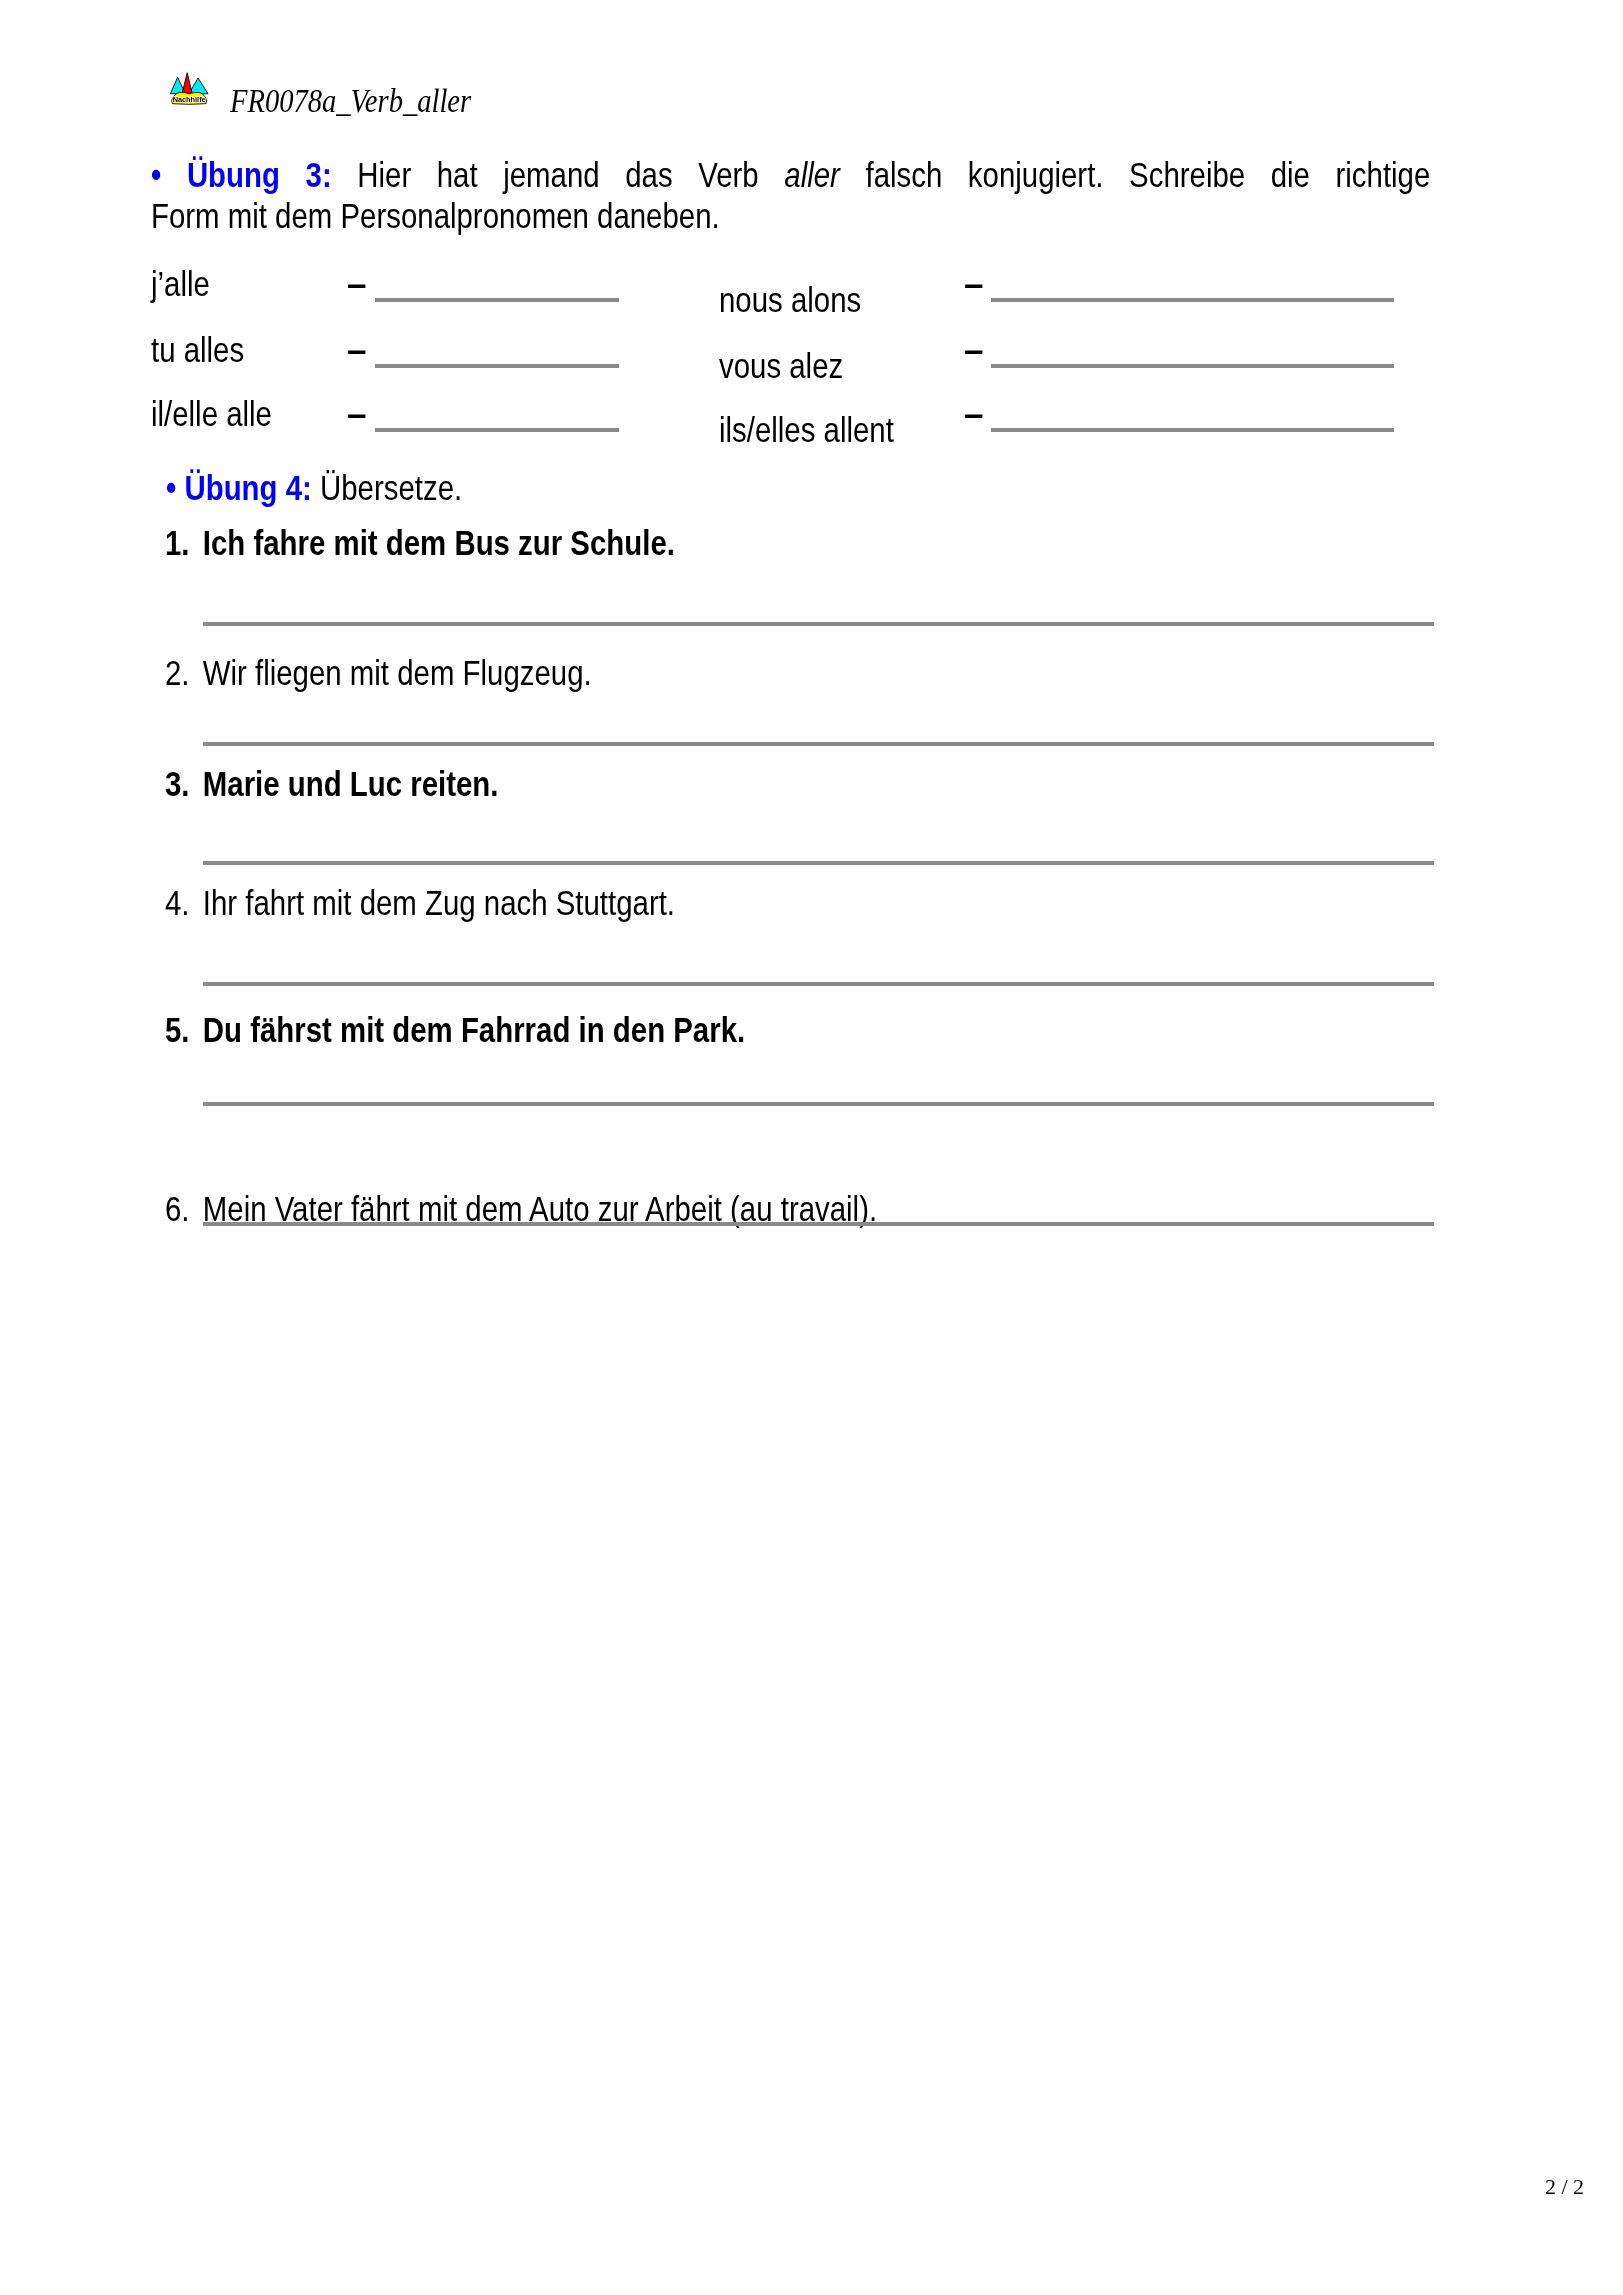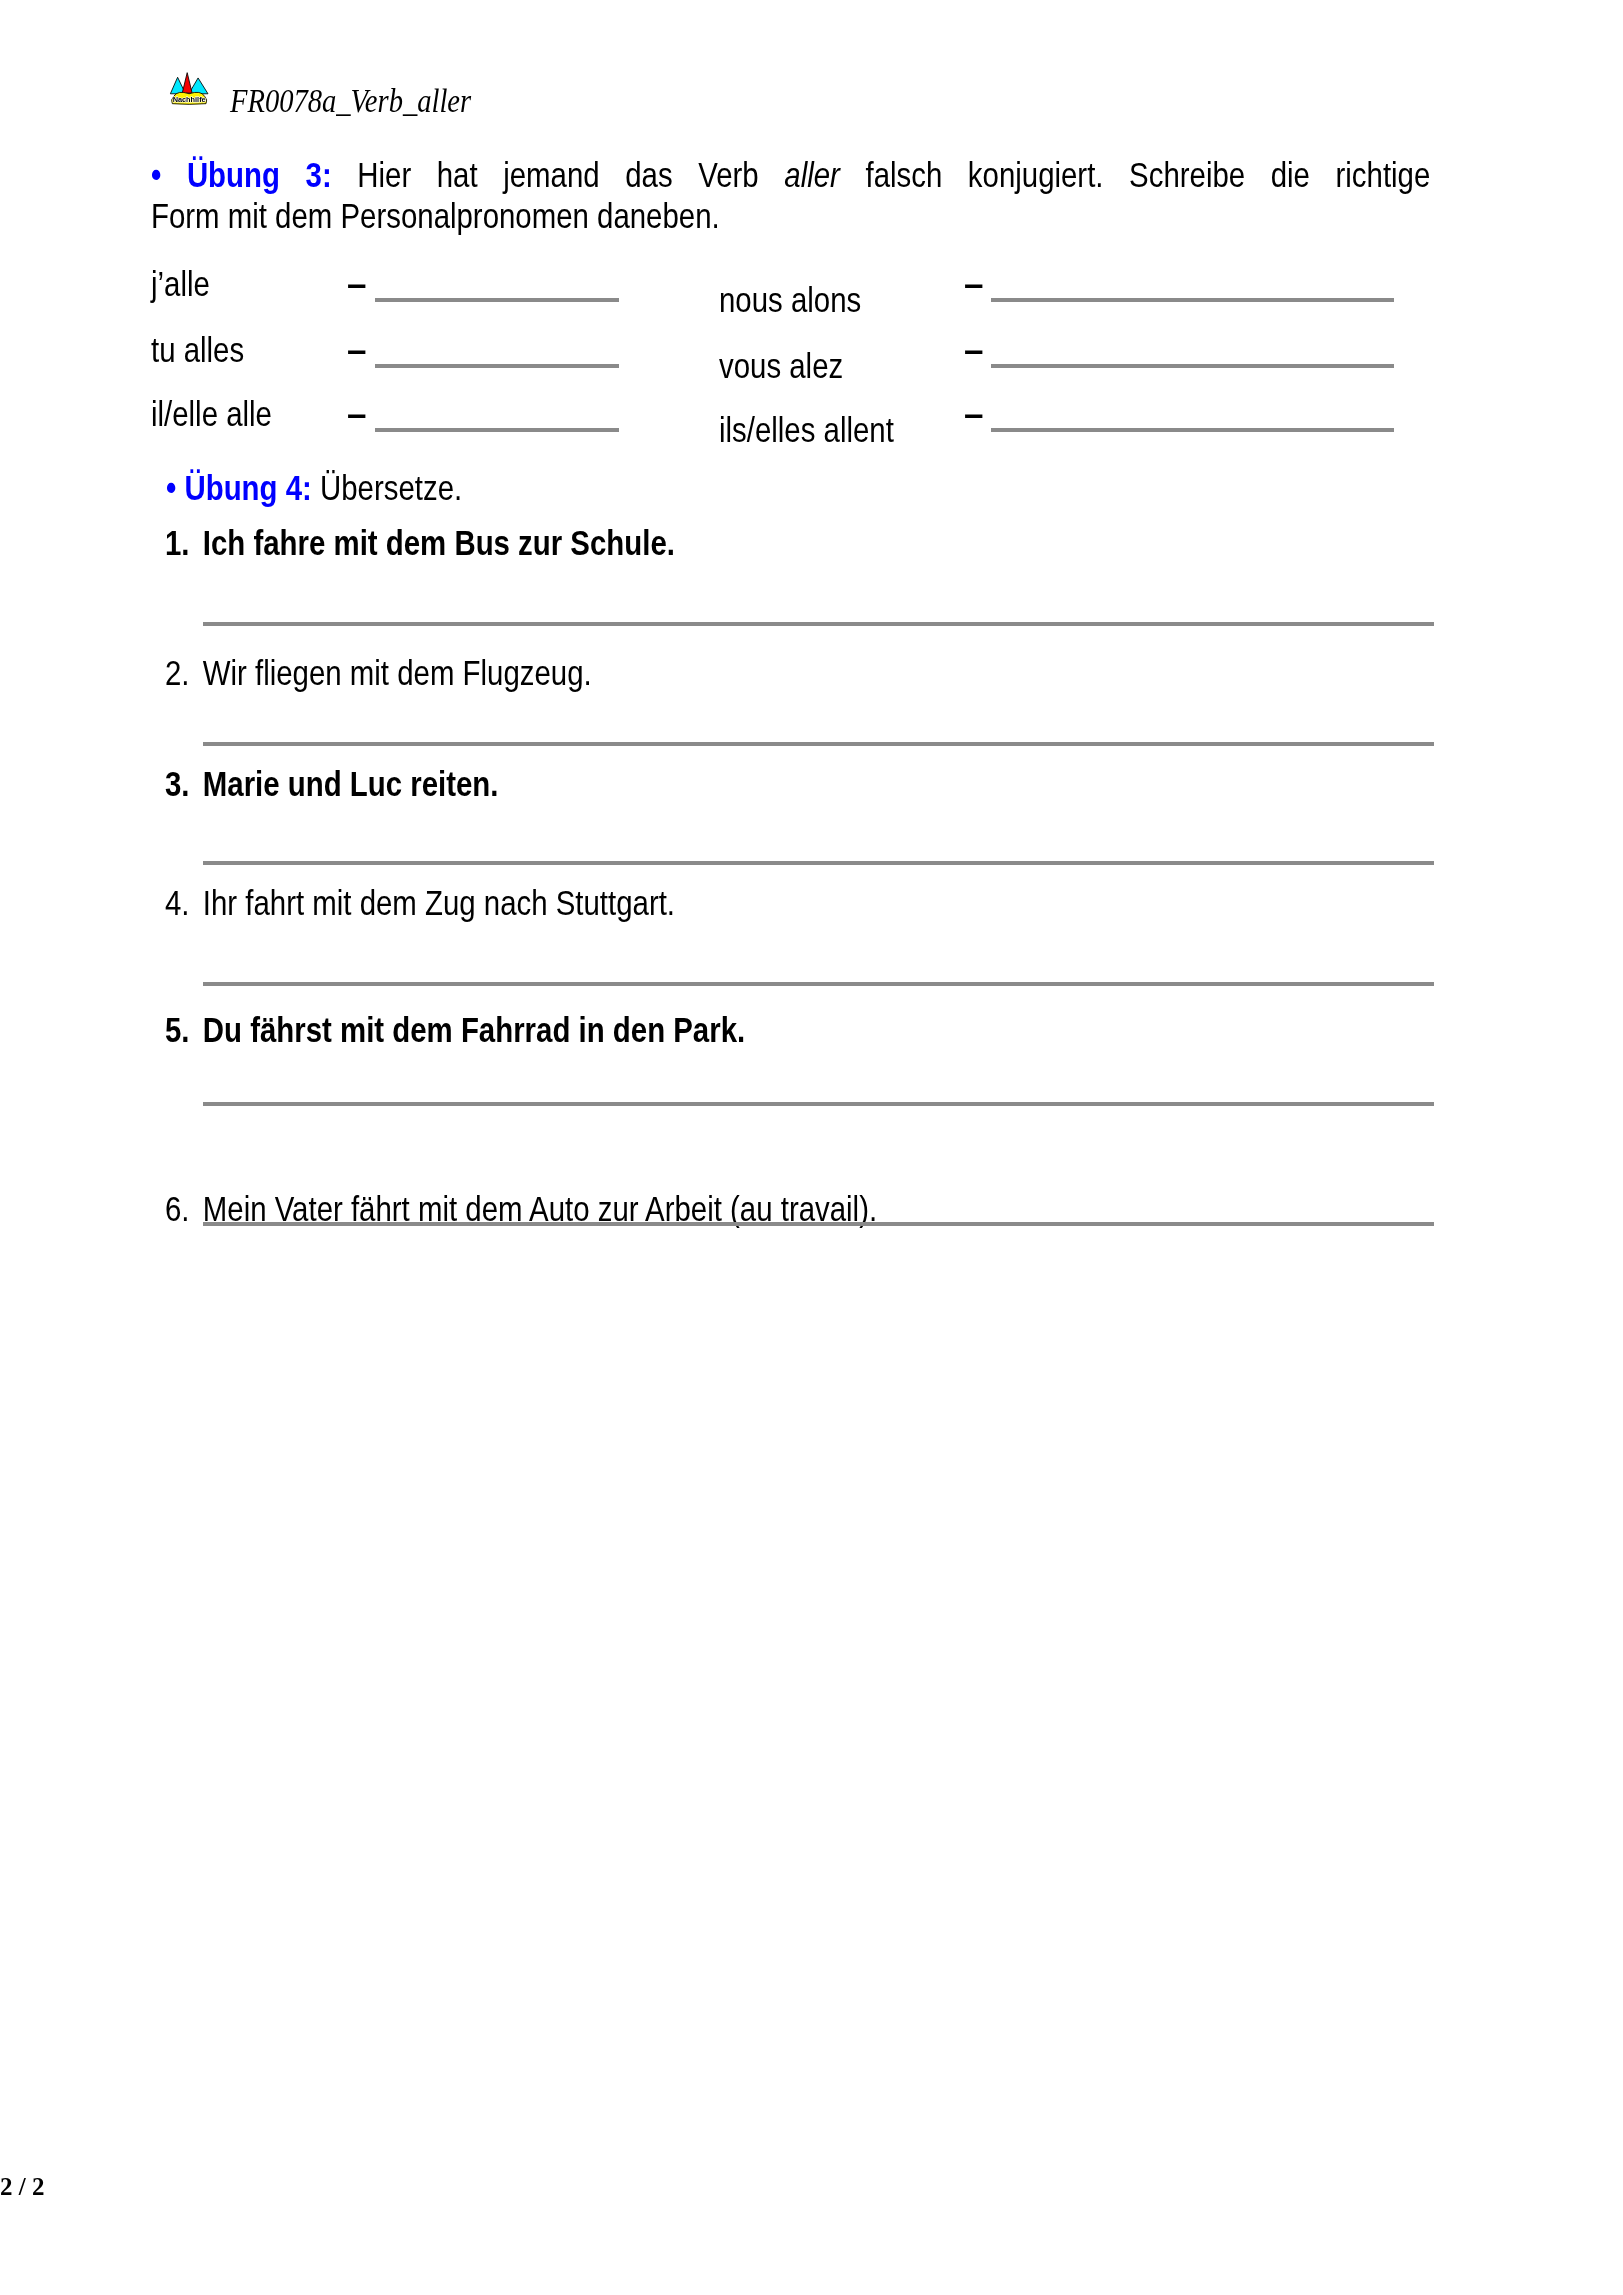--- a/index.html
+++ b/index.html
@@ -49,22 +49,22 @@
 
   
   .ex4-heading{left:166px;top:467px;}
   .item{left:165px;width:1375px;}
   .item .num{display:inline-block;width:45px;}
   .i1{top:522px;font-weight:bold;}.i2{top:642px;margin-top:10px;}.i3{top:763px;font-weight:bold;}.i4{top:882px;}.i5{top:1009px;font-weight:bold;}.i6{top:1188px;}
   .answer-line{left:203px;width:1231px;height:3.9px;background:var(--line-gray,#8A8A8A);}
   .al1{top:622px;}.al2{top:742px;}.al3{top:861px;}.al4{top:982px;}.al5{top:1102px;}.al6{top:1222px;}
 
   
-  .page-number{left:0;top:2170px;width:1584px;text-align:left;
-    font-family:"Liberation Serif",serif;font-size:25px;line-height:34px;font-weight:bold;}
+  .page-number{left:0;top:2170px;width:1584px;text-align:right;
+    font-family:"Liberation Serif",serif;font-size:22px;line-height:34px;}
 </style>
 </head>
 <body>
 
 <svg class="abs logo" viewBox="0 0 62 50" xmlns="http://www.w3.org/2000/svg">
   <polygon points="2,33 13,8 25,33" style="fill:var(--logo-cyan,#00E8FF)" stroke="#000" stroke-width="1.3" stroke-linejoin="round"></polygon>
   <polygon points="30,33 44,9 59,33" style="fill:var(--logo-cyan,#00E8FF)" stroke="#000" stroke-width="1.3" stroke-linejoin="round"></polygon>
   <polygon points="20,32 27.5,1 35,32" style="fill:var(--logo-red,#F40000)" stroke="#000" stroke-width="1.3" stroke-linejoin="round"></polygon>
   <path d="M5 48 Q2 42 7 37 Q13 27 30.5 33 Q48 27 54 37 Q59 42 56 48 Q30.5 50 5 48 Z" style="fill:var(--logo-yellow,#FFF200)" stroke="#000" stroke-width="1.3" stroke-linejoin="round"></path>
   <text x="30.5" y="45" text-anchor="middle" textLength="50" lengthAdjust="spacingAndGlyphs" font-family="Liberation Sans, sans-serif" font-size="10.5" font-weight="bold" fill="#000" stroke="#fff" stroke-width="1.6" paint-order="stroke">Nachhilfe</text>

